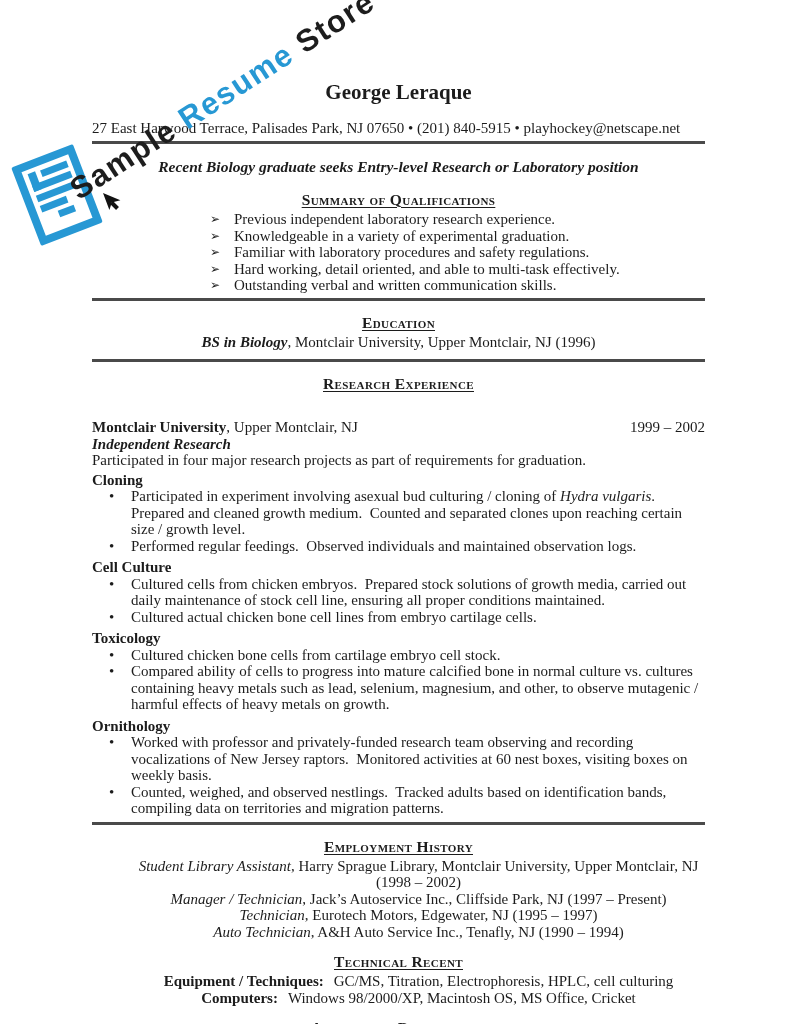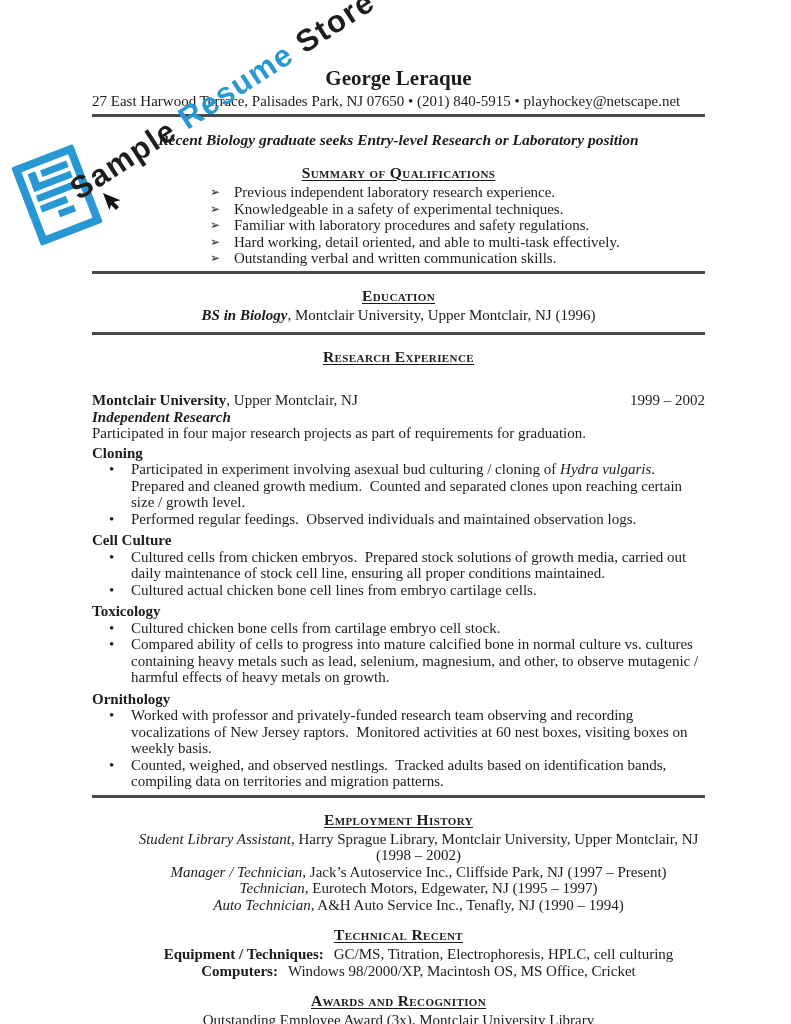--- a/index.html
+++ b/index.html
@@ -11,21 +11,21 @@
     background:#fff;
     font-family:"Liberation Serif","DejaVu Serif",serif;
     font-size:15px;line-height:16.5px;color:var(--ink,#1c1c1c);
     overflow:hidden;
   }
   .b{font-weight:bold;}
   .i{font-style:italic;}
   .bi{font-weight:bold;font-style:italic;}
   .pre{white-space:pre-wrap;}
   h1{
-    margin:2px;font-size:21px;line-height:24px;text-align:center;font-weight:bold;
+    margin:16px;font-size:21px;line-height:24px;text-align:center;font-weight:bold;
   }
   .contact{ font-size:15px; margin-top:3px; }
   .rule{ height:3px; background:var(--rule,#4a4a4a); margin-top:4px; }
   .objective{ margin:15px 0 16px; text-align:center; font-weight:bold; font-style:italic; font-size:15.5px; }
   h2{
     margin:13px 0 3px; text-align:center; font-size:15.5px; line-height:17px;
     font-weight:bold; font-variant:small-caps; letter-spacing:.4px;
     text-decoration:underline; text-underline-offset:2px;
   }
   .qual-list{ margin:3px 0 0 118px; }
@@ -104,21 +104,21 @@
   <p class="objective">Recent Biology graduate seeks Entry-level Research or Laboratory position</p>
 
   <h2>Summary of Qualifications</h2>
   <div class="qual-list" id="summary-list">
       <div class="qual-item">
         <span class="qual-marker">➢</span>
         <span>Previous independent laboratory research experience.</span>
       </div>
       <div class="qual-item">
         <span class="qual-marker">➢</span>
-        <span>Knowledgeable in a safety of experimental techniques.</span>
+        <span>Knowledgeable in a variety of experimental graduation.</span>
       </div>
       <div class="qual-item">
         <span class="qual-marker">➢</span>
         <span>Familiar with laboratory procedures and safety regulations.</span>
       </div>
       <div class="qual-item">
         <span class="qual-marker">➢</span>
         <span>Hard working, detail oriented, and able to multi-task effectively.</span>
       </div>
       <div class="qual-item">

